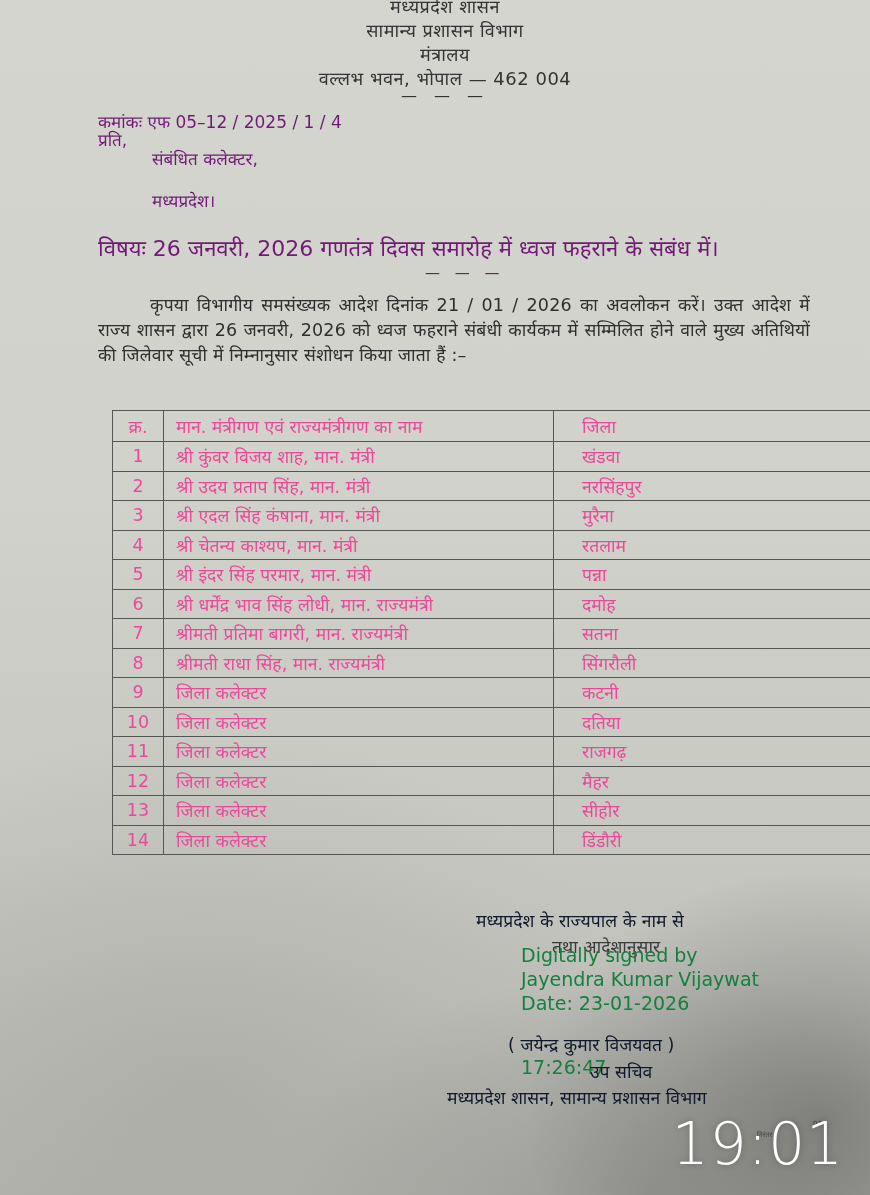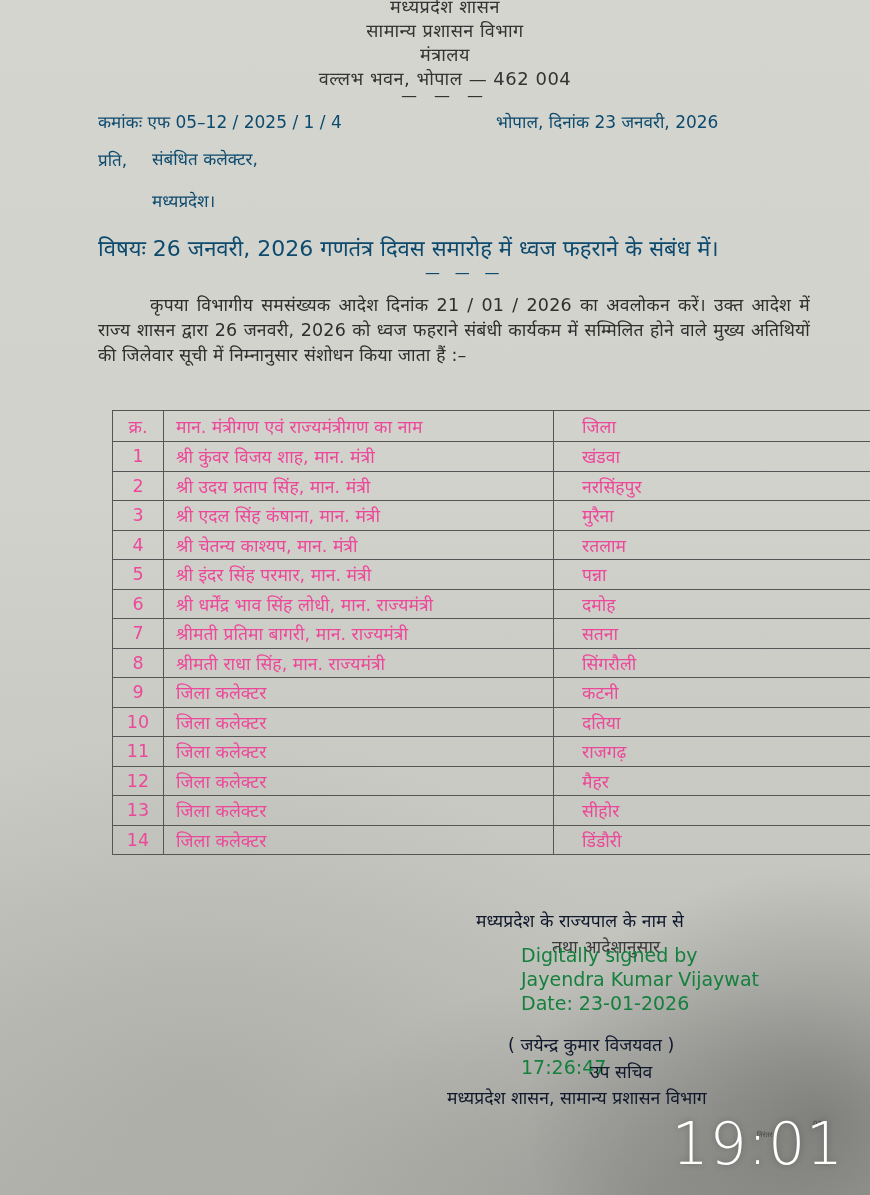--- a/index.html
+++ b/index.html
@@ -16,21 +16,21 @@
   .page { position: absolute; inset: 0; }
   .abs { position: absolute; white-space: nowrap; }
 
   .hdr { left: 0; width: 890px; text-align: center; font-size: 18px; color: #333; letter-spacing: 0.5px; }
   .h1 { top: -6px; }
   .h2 { top: 18px; }
   .h3 { top: 42px; }
   .h4 { top: 66px; }
   .h5 { top: 86px; font-size: 16px; letter-spacing: 6px; }
 
-  .txt { font-size: 17px; color: #0c4a6e; }
+  .txt { font-size: 17px; color: #701a75; }
   .para { left: 98px; width: 712px; font-size: 17.5px; line-height: 25px; white-space: normal; text-align: justify; text-align-last: left; color: #2e2e2e; letter-spacing: 0.2px; }
 
   table.list {
     position: absolute; left: 112px; top: 410px; width: 797px;
     border-collapse: collapse; font-size: 17.5px; color: #ec4899;
   }
   table.list td, table.list th {
     border: 1.6px solid #555; height: 28.5px; padding: 0 12px; font-weight: normal; text-align: left;
   }
   table.list th { height: 30px; }
@@ -53,23 +53,22 @@
 
 <div class="page">
 
   <div class="abs hdr h1">मध्यप्रदेश शासन</div>
   <div class="abs hdr h2">सामान्य प्रशासन विभाग</div>
   <div class="abs hdr h3">मंत्रालय</div>
   <div class="abs hdr h4">वल्लभ भवन, भोपाल — 462 004</div>
   <div class="abs hdr h5">— — —</div>
 
   <div class="abs txt" style="left:98px; top:110px;">कमांकः एफ 05–12 / 2025 / 1 / 4</div>
-  <div class="abs txt" style="left:496px; top:110px;">भोपाल, दिनांक 23 जनवरी, 2026</div>
 
-  <div class="abs txt" style="left:98px; top:148px;">प्रति,</div>
+  <div class="abs txt" style="left:98px; top:128px;">प्रति,</div>
   <div class="abs txt" style="left:152px; top:147px;">संबंधित कलेक्टर,</div>
   <div class="abs txt" style="left:152px; top:189px;">मध्यप्रदेश।</div>
 
   <div class="abs txt" style="left:98px; top:232px; font-size:22px;">विषयः 26 जनवरी, 2026 गणतंत्र दिवस समारोह में ध्वज फहराने के संबंध में।</div>
   <div class="abs txt" style="left:425px; top:264px; letter-spacing:5px; font-size:15px;">— — —</div>
 
   <div class="abs para" style="top:293px; text-indent:52px;">कृपया विभागीय समसंख्यक आदेश दिनांक 21 / 01 / 2026 का अवलोकन करें। उक्त आदेश में राज्य शासन द्वारा 26 जनवरी, 2026 को ध्वज फहराने संबंधी कार्यकम में सम्मिलित होने वाले मुख्य अतिथियों की जिलेवार सूची में निम्नानुसार संशोधन किया जाता हैं :–</div>
 
   <table class="list">
     <thead>

